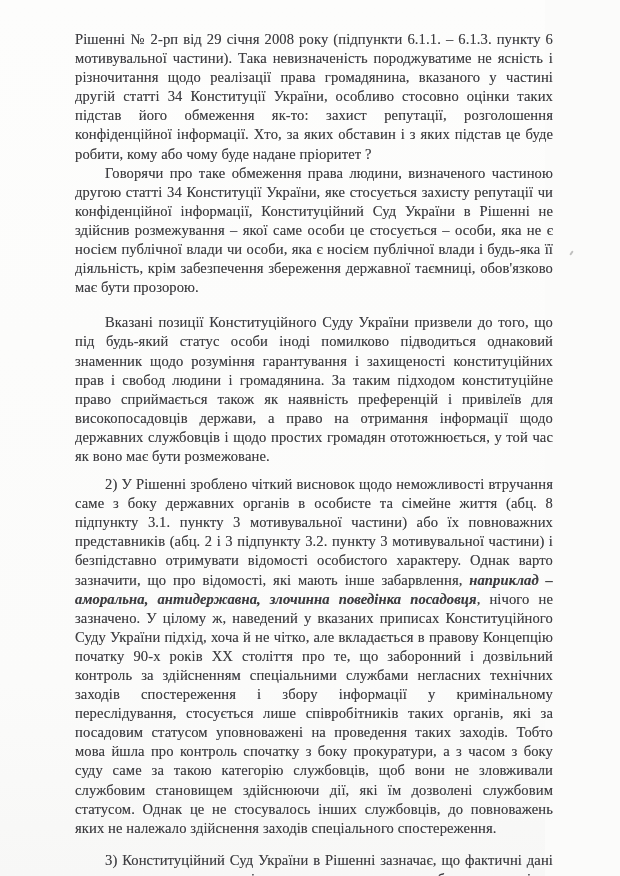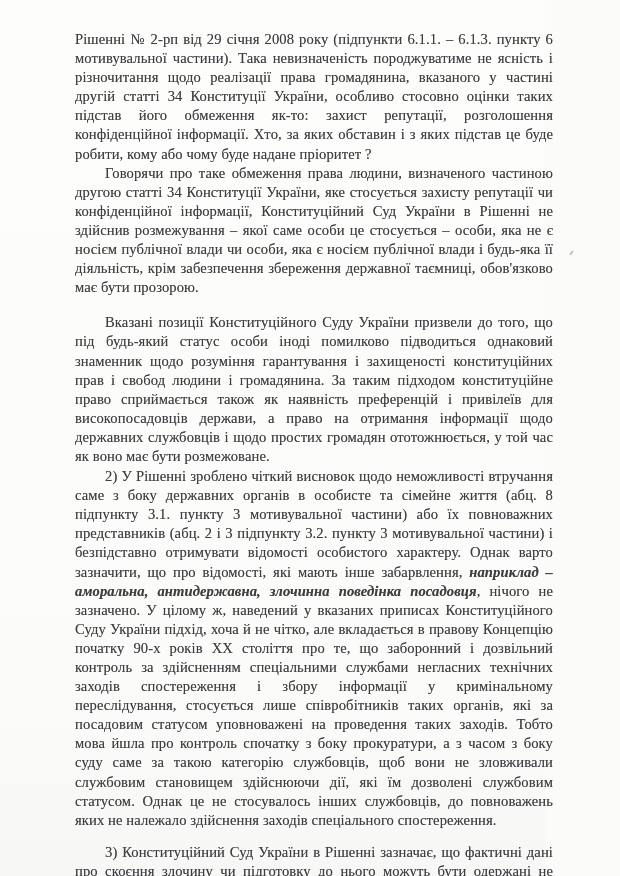--- a/index.html
+++ b/index.html
@@ -34,21 +34,21 @@
     text-shadow: 0 0 0.6px rgba(70, 70, 78, 0.55);
   }
   .para {
     margin: 0;
     padding: 0;
   }
   .para.indent {
     text-indent: 30px;
   }
   .para.gap-sm   { margin-top: 16px; }
-  .para.gap-md   { margin-top: 1px; font-family: Liberation Serif, serif; }
+  .para.gap-md   { margin-top: 9px; font-family: Liberation Serif, serif; }
   .para.gap-lg   { margin-top: 13px; }
   .bi {
     font-weight: bold;
     font-style: italic;
   }
   .stray-mark {
     position: absolute;
     left: 569px;
     top: 252px;
     width: 5px;

